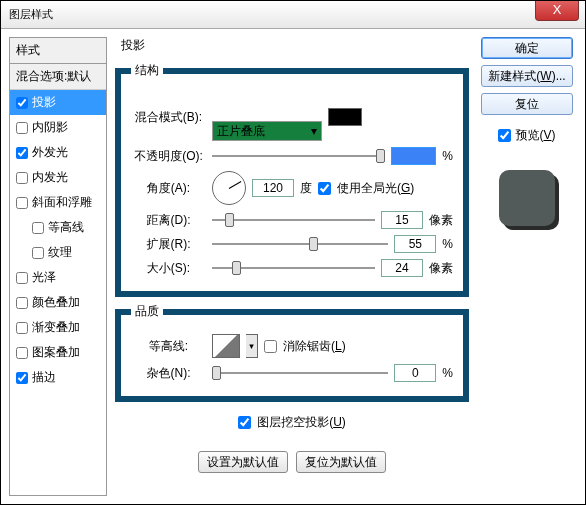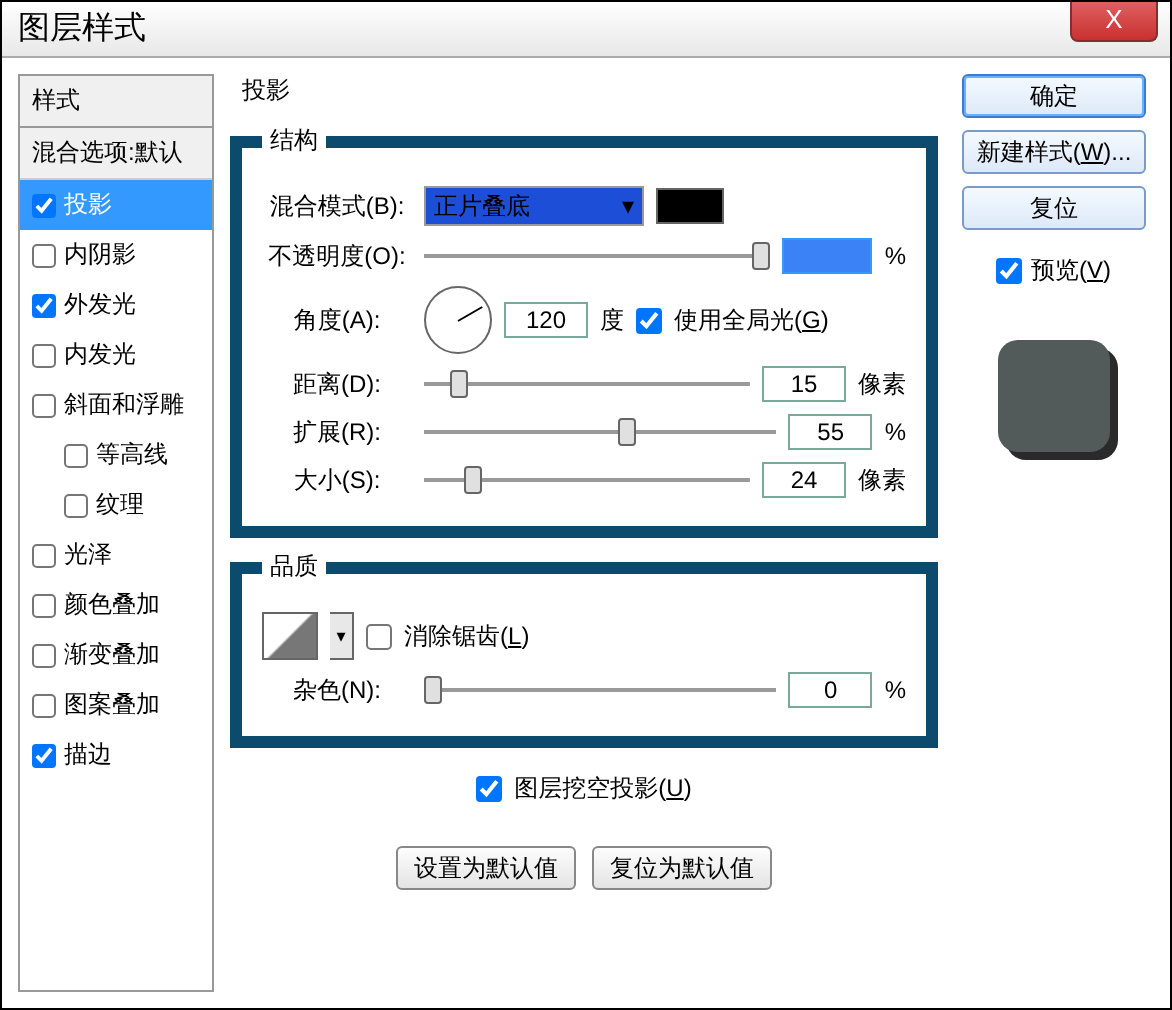--- a/index.html
+++ b/index.html
@@ -1,35 +1,35 @@
 <!DOCTYPE html>
 <html><head>
 <meta charset="utf-8">
 <style>
 * { box-sizing: border-box; margin: 0; padding: 0; font-family: "Microsoft YaHei", Arial, sans-serif; font-size: 12px; }
 body { background: #666; }
 .window { width: 586px; height: 505px; background: #fff; border: 1px solid #000; position: relative; }
 .titlebar { height: 28px; background: linear-gradient(#fff,#e8e8e8); border-bottom: 1px solid #aaa; display: flex; align-items: center; padding-left: 8px; position: relative; }
-.titlebar-text { font-size: 16px; }
+.titlebar-text { font-size: 11px; }
 .close-btn { position: absolute; right: 6px; top: 0; width: 44px; height: 20px; background: linear-gradient(#e06060,#c83030); border: 1px solid #803030; border-top: none; border-radius: 0 0 4px 4px; color: #fff; text-align: center; line-height: 18px; font-size: 13px; cursor: pointer; }
 .content { display: flex; padding: 8px; height: calc(100% - 28px); gap: 8px; }
 .sidebar { width: 98px; border: 1px solid #999; background: #fff; }
 .sidebar-header { padding: 4px 6px; border-bottom: 1px solid #999; background: #f0f0f0; }
 .blend-row { padding: 4px 6px; border-bottom: 1px solid #ccc; background: #f0f0f0; }
 .style-item { padding: 4px 6px; display: flex; align-items: center; gap: 4px; cursor: pointer; }
 .style-item.selected { background: #3399ff; color: #fff; }
 .style-item.indent { padding-left: 22px; }
 .style-item input[type=checkbox] { width: 12px; height: 12px; }
 .main { flex: 1; display: flex; flex-direction: column; gap: 6px; }
 .section-title { margin-bottom: 2px; padding-left: 6px; }
 fieldset { border: 6px solid #0c4a6e; padding: 8px 10px; }
 legend { padding: 0 4px; }
 .row { display: flex; align-items: center; gap: 6px; margin: 6px 0; }
 .row-label { width: 75px; text-align: center; }
-.select { width: 110px; height: 20px; border: 1px solid #999; background: #1d4ed8; display: flex; align-items: center; justify-content: space-between; padding: 0 4px; cursor: pointer; }
+.select { width: 110px; height: 20px; border: 1px solid #999; background: #15803d; display: flex; align-items: center; justify-content: space-between; padding: 0 4px; cursor: pointer; margin-top: 28px; }
 .color-swatch { width: 34px; height: 18px; background: #000; border: 1px solid #666; cursor: pointer; }
 .slider { flex: 1; height: 18px; position: relative; display: flex; align-items: center; }
 .slider-track { height: 2px; background: #999; width: 100%; }
 .slider-thumb { position: absolute; width: 9px; height: 14px; background: #e0e0e0; border: 1px solid #666; border-radius: 2px; top: 2px; }
 .num-input { width: 42px; height: 18px; border: 1px solid #7a9; text-align: center; }
 .num-input.hl { background: #3b82f6; color: #fff; border-color: #3399ff; padding-left: 43px; }
 .angle-dial { width: 34px; height: 34px; border: 1px solid #666; border-radius: 50%; position: relative; background: #fff; }
 .angle-dial::after { content: ''; position: absolute; width: 14px; height: 1px; background: #000; top: 50%; left: 50%; transform-origin: left; transform: rotate(-30deg); }
 .contour { width: 28px; height: 24px; border: 1px solid #666; background: linear-gradient(135deg,#fff 0%,#fff 48%,#777 52%,#777 100%); cursor: pointer; }
 .contour-arrow { width: 12px; height: 24px; border: 1px solid #666; border-left: none; background: #e8e8e8; display: flex; align-items: center; justify-content: center; cursor: pointer; font-size: 9px; }
@@ -168,20 +168,21 @@
               <div class="slider-thumb" style="left:12%"></div>
             </div>
           <input class="num-input" value="24" style="">
           <span>像素</span>
         </div>
       </fieldset>
 
       <fieldset>
         <legend>品质</legend>
         <div class="row">
+          <span class="row-label">等高线:</span>
           <div class="contour"></div>
           <div class="contour-arrow">▾</div>
           <input type="checkbox" style="">
           <span>消除锯齿(<span class="u">L</span>)</span>
         </div>
         <div class="row">
           <span class="row-label">杂色(N):</span>
           <div class="slider">
               <div class="slider-track"></div>
               <div class="slider-thumb" style="left:0"></div>

